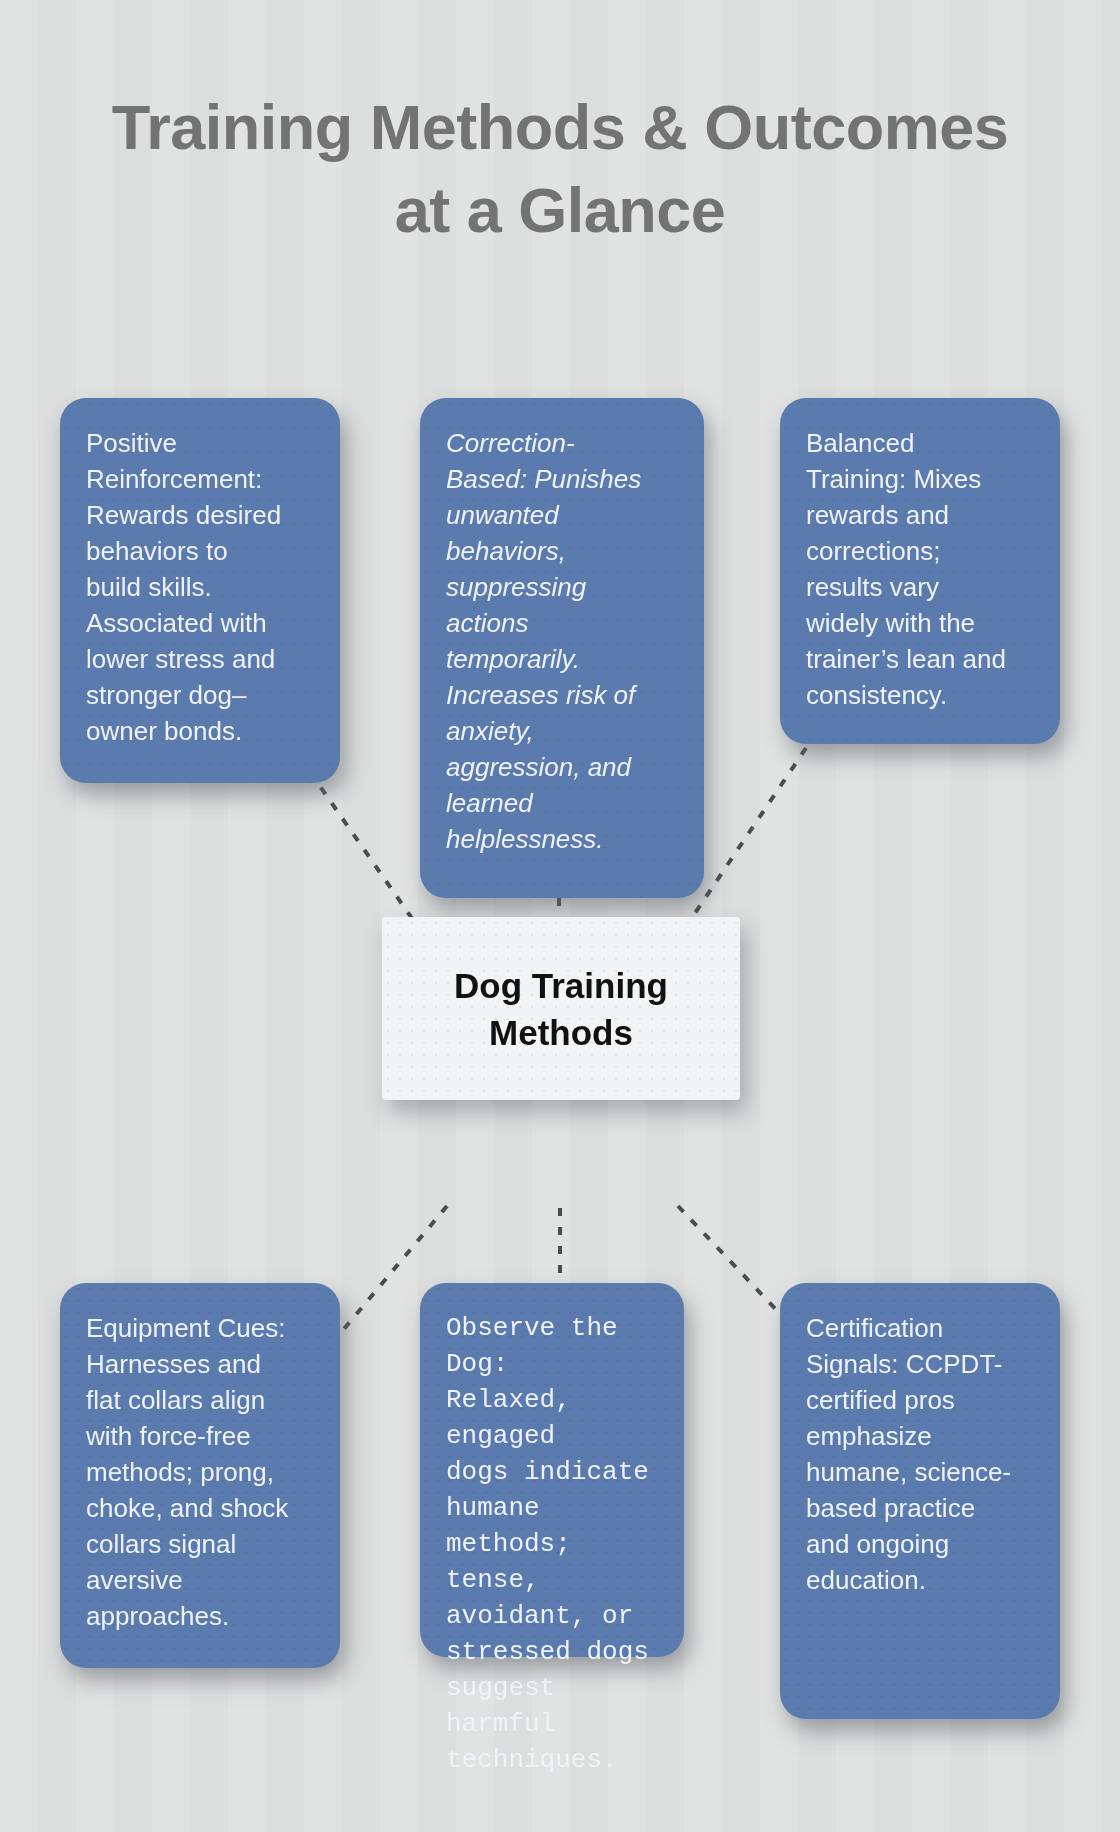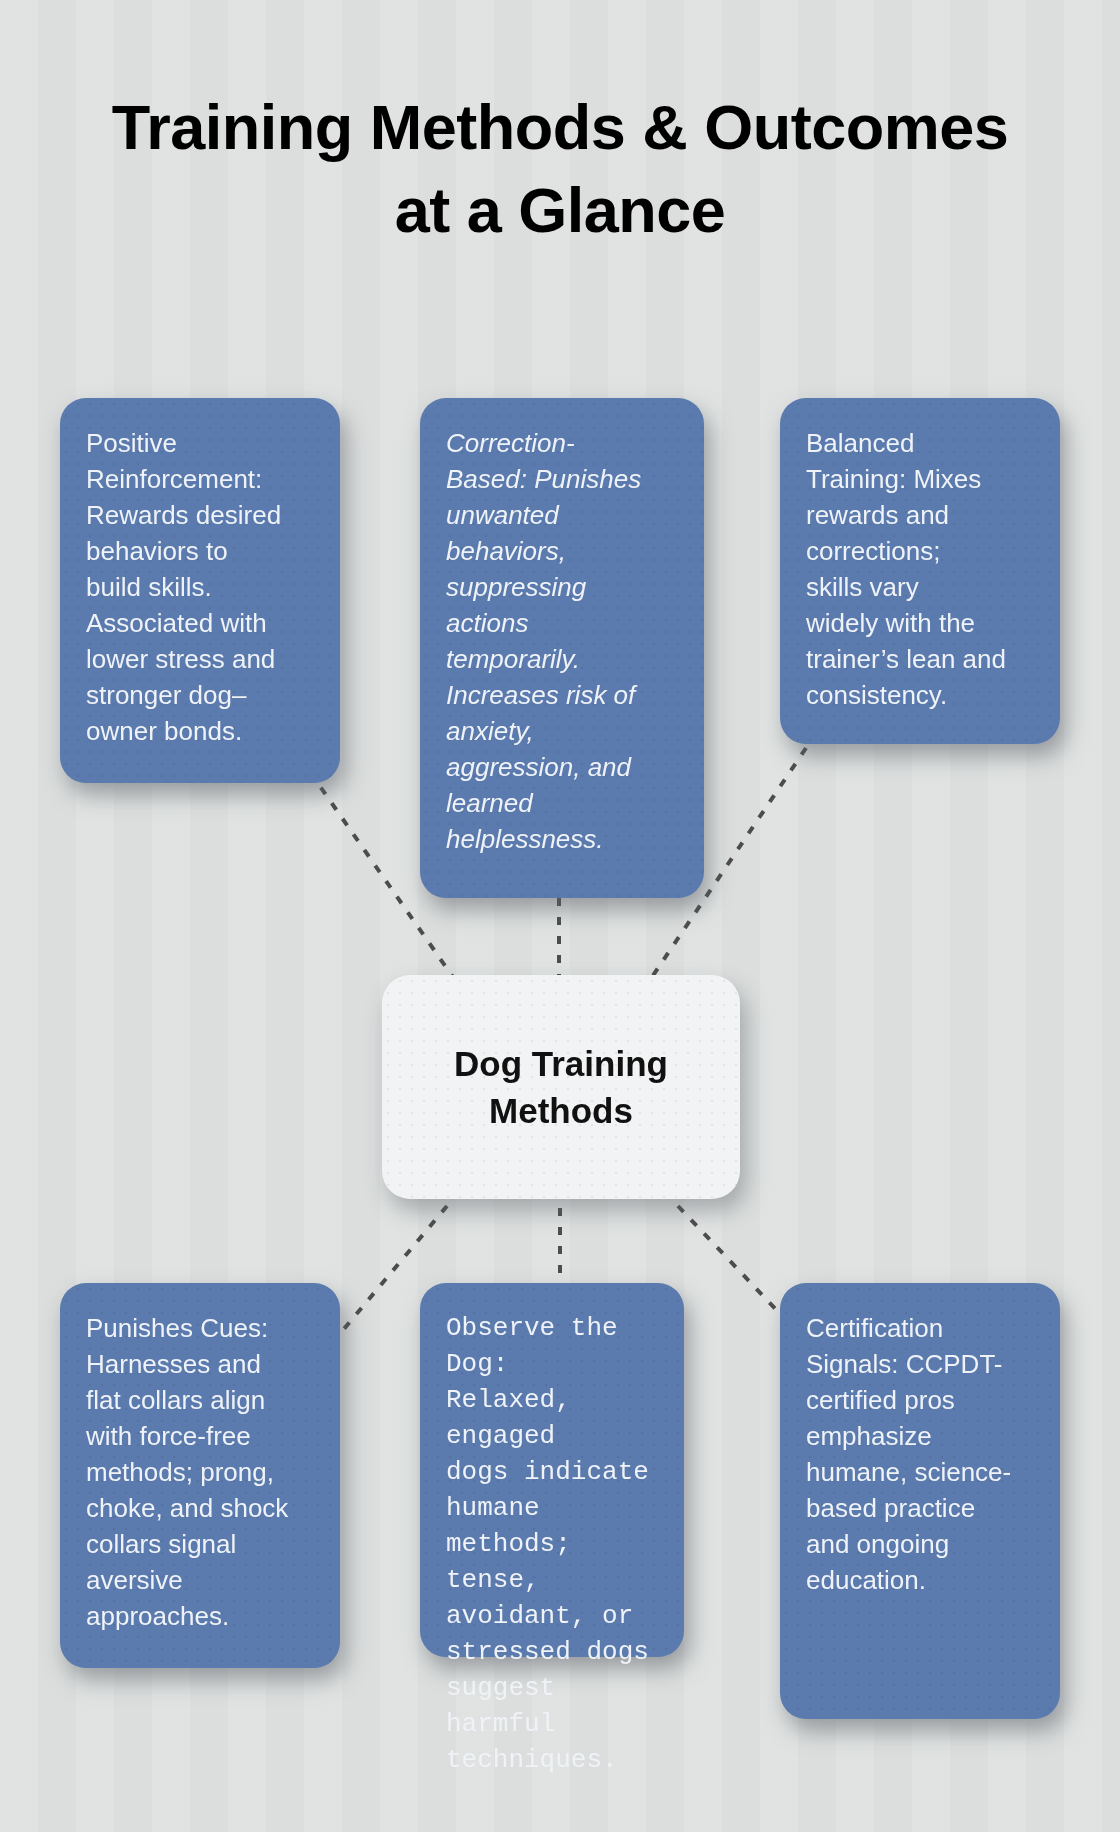--- a/index.html
+++ b/index.html
@@ -12,21 +12,21 @@
       rgba(255,255,255,0.025) 0 38px, rgba(0,0,0,0.018) 38px 76px);
     font-family:"Liberation Sans","DejaVu Sans",sans-serif;
   }
   .title{
     position:absolute;
     left:0; right:0; top:86px;
     text-align:center;
     font-size:63px;
     line-height:83px;
     font-weight:bold;
-    color:#000000;
+    color:#737373;
     white-space:pre-line;
     letter-spacing:-0.5px;
   }
   .connector-layer{
     position:absolute; left:0; top:0;
     width:1120px; height:1832px;
     z-index:1;
   }
   .node{
     position:absolute;
@@ -40,26 +40,26 @@
     font-size:26px;
     line-height:36px;
     padding:27px 24px 12px 26px;
     white-space:pre-line;
     box-shadow:6px 12px 22px rgba(96,101,108,0.55);
   }
   .center-node{
     position:absolute;
     z-index:2;
     box-sizing:border-box;
-    left:382px; top:975px;
-    width:358px; height:224px;
+    left:382px; top:917px;
+    width:358px; height:183px;
     background:#f2f3f4;
     background-image:radial-gradient(rgba(90,90,110,0.10) 1px, transparent 1.4px);
     background-size:12px 12px;
-    border-radius:28px;
+    border-radius:4px;
     display:flex;
     align-items:center;
     justify-content:center;
     text-align:center;
     font-size:35px;
     line-height:47px;
     font-weight:bold;
     color:#111111;
     white-space:pre-line;
     box-shadow:6px 12px 22px rgba(96,101,108,0.45);
@@ -109,25 +109,25 @@
 temporarily.
 Increases risk of
 anxiety,
 aggression, and
 learned
 helplessness.</div>
 <div class="node n2">Balanced
 Training: Mixes
 rewards and
 corrections;
-skills vary
+results vary
 widely with the
 trainer’s lean and
 consistency.</div>
-<div class="node n3">Punishes Cues:
+<div class="node n3">Equipment Cues:
 Harnesses and
 flat collars align
 with force-free
 methods; prong,
 choke, and shock
 collars signal
 aversive
 approaches.</div>
 <div class="node n4">Observe the Dog:
 Relaxed, engaged

